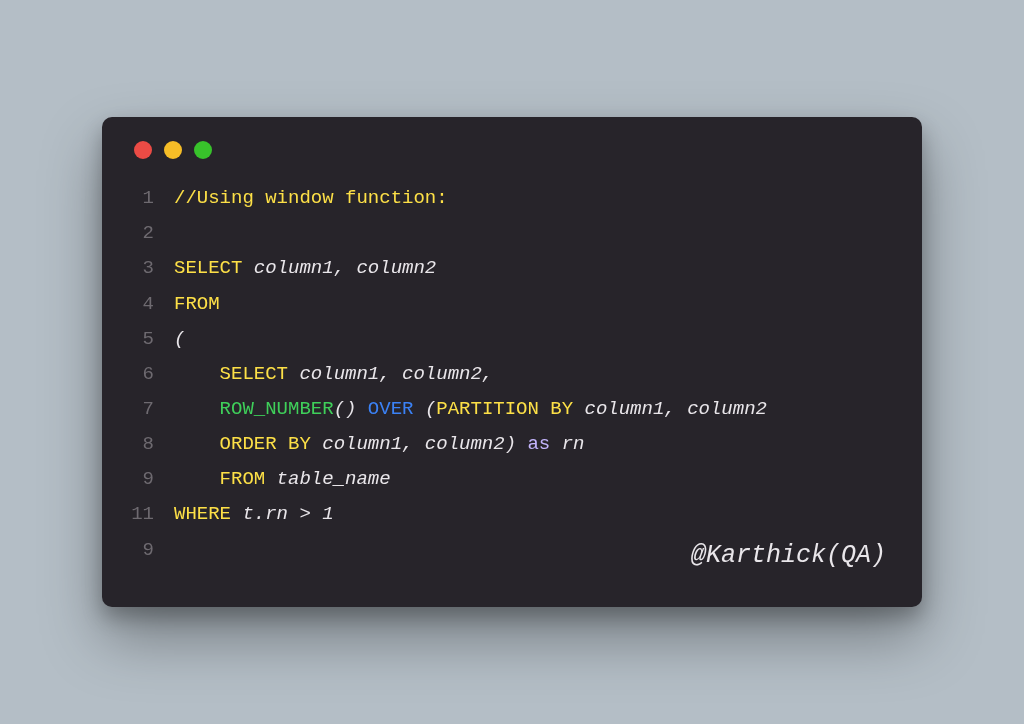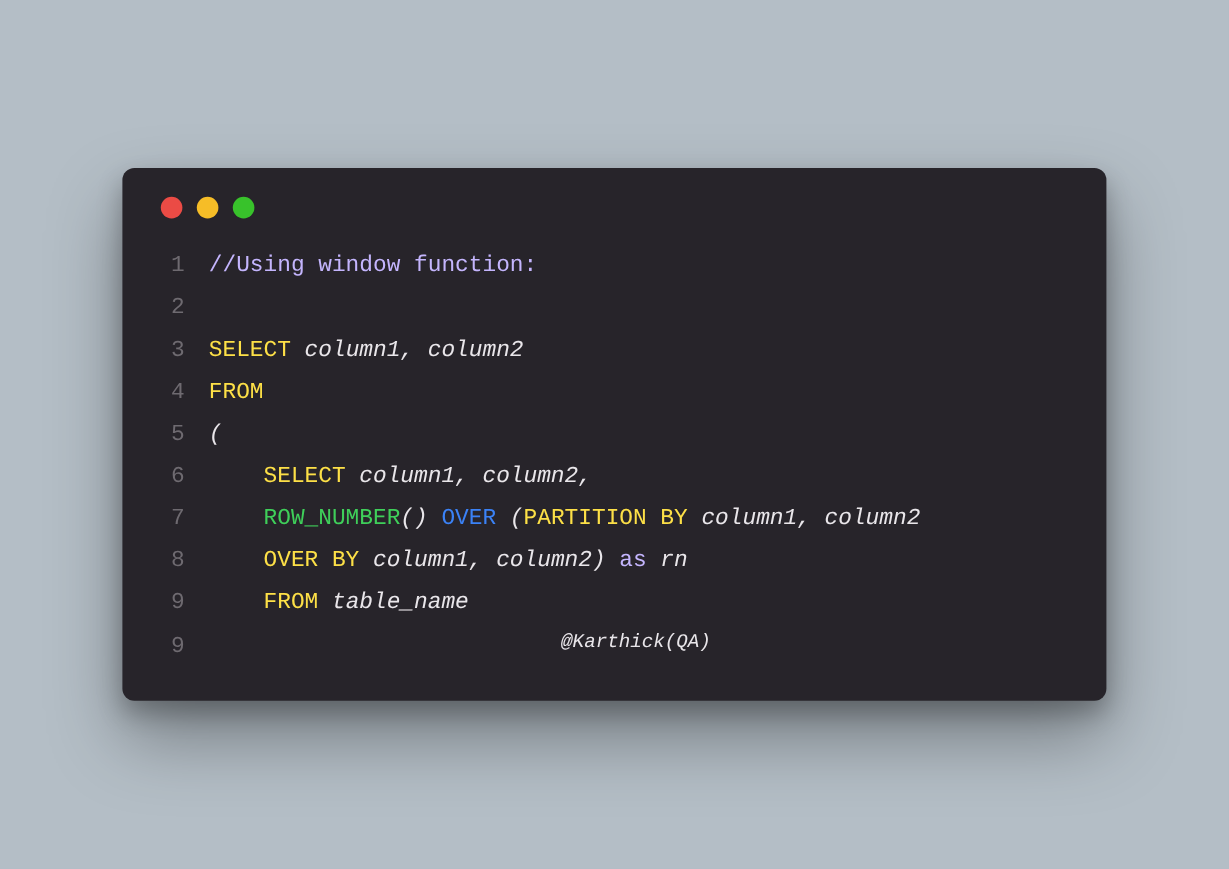--- a/index.html
+++ b/index.html
@@ -40,48 +40,49 @@
   }
   .ln {
     width: 44px;
     text-align: right;
     color: #6e6a70;
     padding-right: 20px;
     flex-shrink: 0;
     user-select: none;
   }
   .content { flex: 1; }
-  .c-comment  { color: #c4b5fd; }
+  .c-comment  { color: #fde047; }
   .c-keyword  { color: #fde047; }
   .c-plain    { color: #e9e6ea; font-style: italic; }
   .c-func     { color: #3fcf5a; }
   .c-over     { color: #3b82f6; }
   .c-as       { color: #c4b5fd; }
   .credit {
-    text-align: center;
+    text-align: right;
     color: #e9e6ea;
     font-style: italic;
-    font-size: 16px;
+    font-size: 25px;
     padding-right: 8px;
   }
 </style>
 </head>
 <body>
 
 <div class="window">
   <div class="traffic">
     <div class="dot" style="background:#eb4b45"></div>
     <div class="dot" style="background:#f6bd27"></div>
     <div class="dot" style="background:#38c22b"></div>
   </div>
   <div class="code" id="code-block">
       <div class="line"><span class="ln">1</span><span class="content"><span class="c-comment">//Using window function:</span></span></div>
       <div class="line"><span class="ln">2</span><span class="content"></span></div>
       <div class="line"><span class="ln">3</span><span class="content"><span class="c-keyword">SELECT</span><span class="c-plain"> column1, column2</span></span></div>
       <div class="line"><span class="ln">4</span><span class="content"><span class="c-keyword">FROM</span></span></div>
       <div class="line"><span class="ln">5</span><span class="content"><span class="c-plain">(</span></span></div>
       <div class="line"><span class="ln">6</span><span class="content"><span class="c-plain">    </span><span class="c-keyword">SELECT</span><span class="c-plain"> column1, column2,</span></span></div>
       <div class="line"><span class="ln">7</span><span class="content"><span class="c-plain">    </span><span class="c-func">ROW_NUMBER</span><span class="c-plain">()</span><span class="c-over"> OVER </span><span class="c-plain">(</span><span class="c-keyword">PARTITION BY</span><span class="c-plain"> column1, column2</span></span></div>
-      <div class="line"><span class="ln">8</span><span class="content"><span class="c-plain">    </span><span class="c-keyword">OVER BY</span><span class="c-plain"> column1, column2) </span><span class="c-as">as</span><span class="c-plain"> rn</span></span></div>
+      <div class="line"><span class="ln">8</span><span class="content"><span class="c-plain">    </span><span class="c-keyword">ORDER BY</span><span class="c-plain"> column1, column2) </span><span class="c-as">as</span><span class="c-plain"> rn</span></span></div>
       <div class="line"><span class="ln">9</span><span class="content"><span class="c-plain">    </span><span class="c-keyword">FROM</span><span class="c-plain"> table_name</span></span></div>
+      <div class="line"><span class="ln">11</span><span class="content"><span class="c-keyword">WHERE</span><span class="c-plain"> t.rn &gt; </span><span class="c-plain">1</span></span></div>
       <div class="line"><span class="ln">9</span><span class="content"><div class="credit">@Karthick(QA)</div></span></div>
     </div>
 </div>
 
 </body></html>

